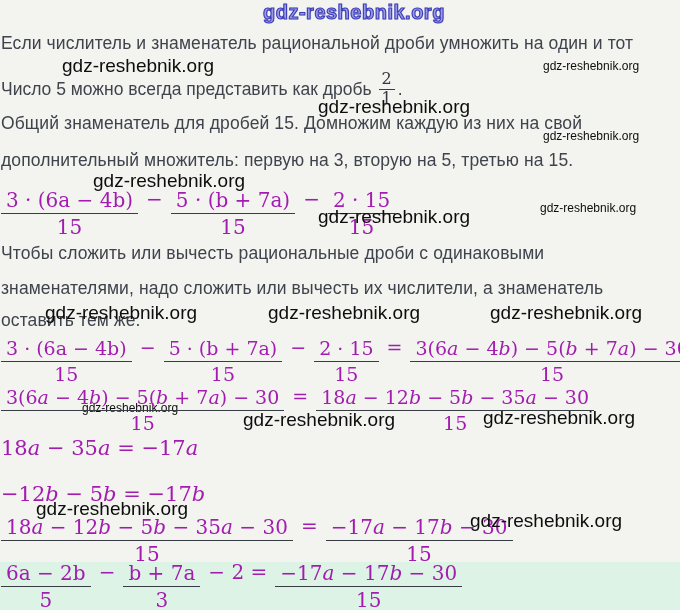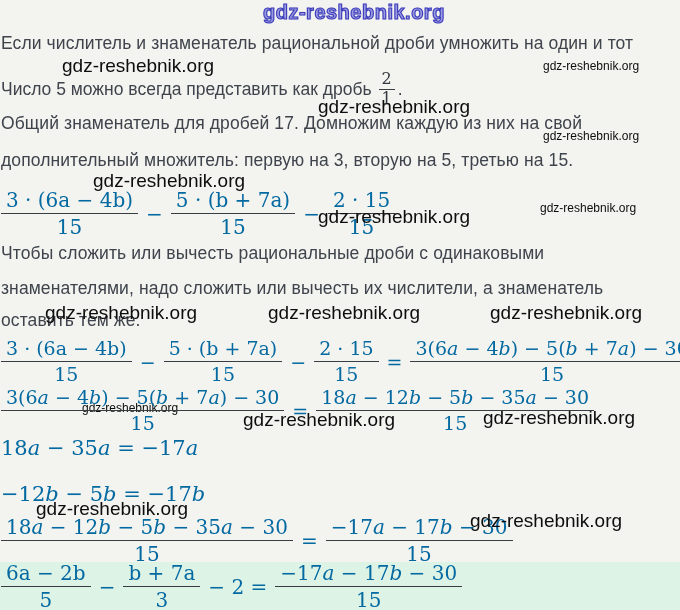--- a/index.html
+++ b/index.html
@@ -20,22 +20,22 @@
     font-size:19px; color:#0d0d0d; font-family:"Liberation Sans", sans-serif;
   }
   .wm-sm { font-size:12px; }
   .wm-under { z-index:1; }
   .wm-top {
     font-size:20px; font-weight:bold; letter-spacing:0.5px;
     color:#9a9ae0; -webkit-text-stroke:1.1px #3d3dbb;
     text-shadow:0 0 1px #4646c6;
   }
   .math-row {
-    position:absolute; left:1px; display:flex; align-items:center;
-    font-family:"DejaVu Serif", serif; color:#0369a1;
+    position:absolute; left:1px; display:flex; align-items:flex-start;
+    font-family:"DejaVu Serif", serif; color:#a21caf;
     white-space:nowrap; z-index:2;
   }
   .frac { display:inline-flex; flex-direction:column; align-items:center; }
   .frac .num, .frac .den {
     display:block; text-align:center; padding:1px 5px; line-height:1.22;
   }
   .frac .den { border-top:1.7px solid #383d44; align-self:stretch; }
   .frac-inline { font-family:"DejaVu Serif", serif; font-size:16px; color:#33383f; margin:0 3px 0 7px; }
   .frac-inline .num, .frac-inline .den { line-height:1.15; padding:0 3px; }
   .op { margin:0 8px; }
@@ -60,21 +60,21 @@
     <span class="txt-inline">Число 5 можно всегда представить как дробь</span>
     <span class="frac frac-inline">
       <span class="num">2</span>
       <span class="den">1</span>
     </span>
     <span class="txt-inline">.</span>
   </div>
 
   <div class="wm" style="left:318px;top:96px">gdz-reshebnik.org</div>
 
-  <div class="txt" style="top:113px">Общий знаменатель для дробей 17. Домножим каждую из них на свой</div>
+  <div class="txt" style="top:113px">Общий знаменатель для дробей 15. Домножим каждую из них на свой</div>
   <div class="wm wm-sm" style="left:543px;top:129px">gdz-reshebnik.org</div>
   <div class="txt" style="top:150px">дополнительный множитель: первую на 3, вторую на 5, третью на 15.</div>
 
   <div class="wm" style="left:93px;top:170px">gdz-reshebnik.org</div>
 
   <div class="math-row" style="top:187px;font-size:20px">
     <span class="frac">
       <span class="num">3 · (6a − 4b)</span>
       <span class="den">15</span>
     </span>

